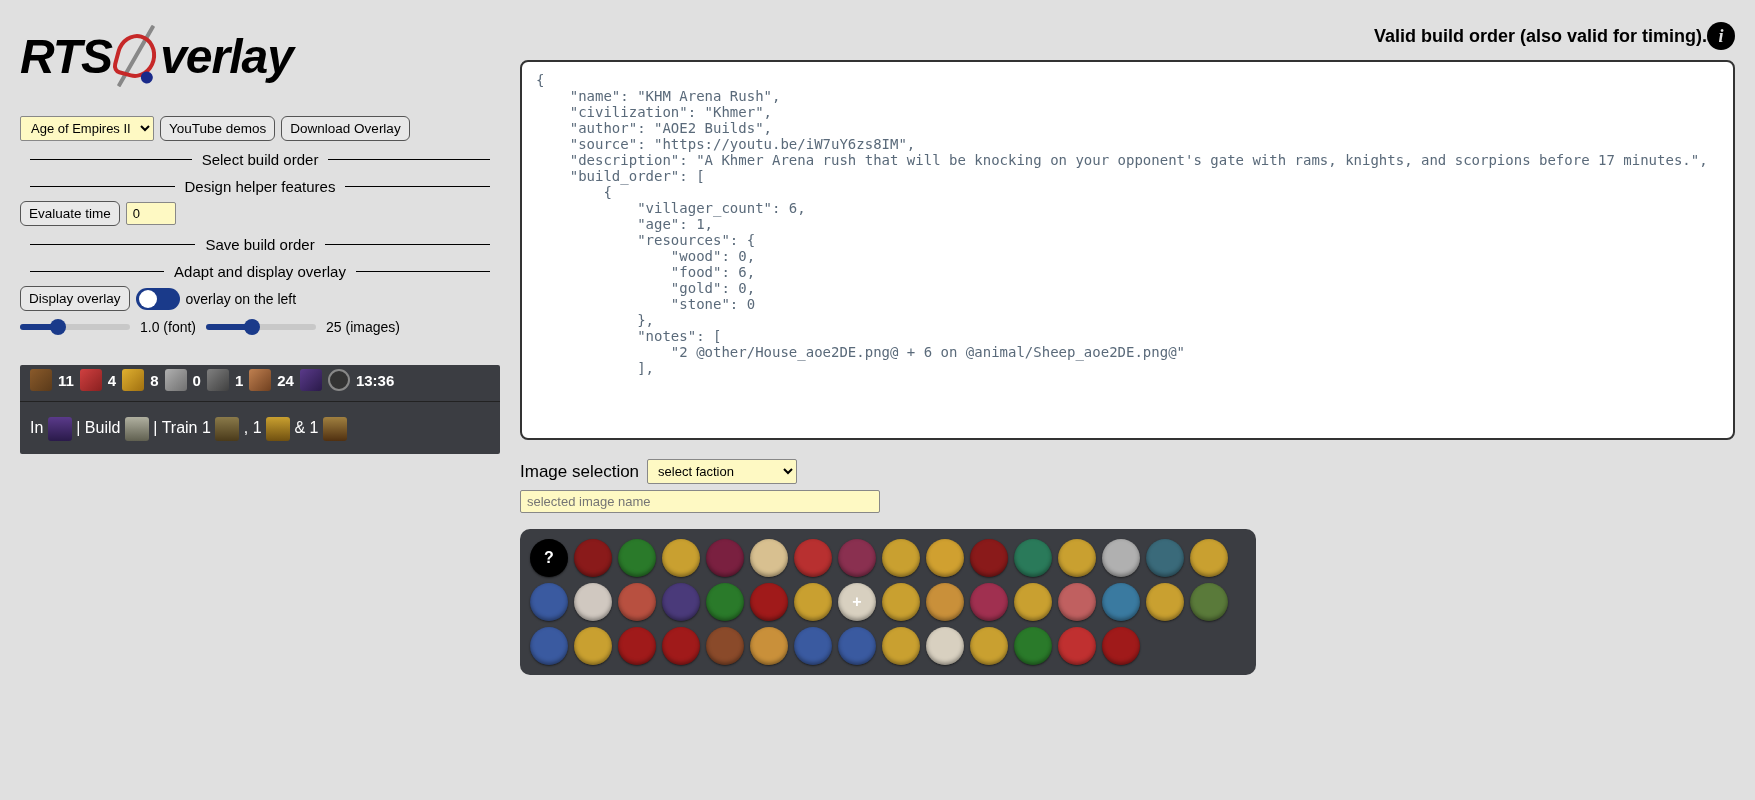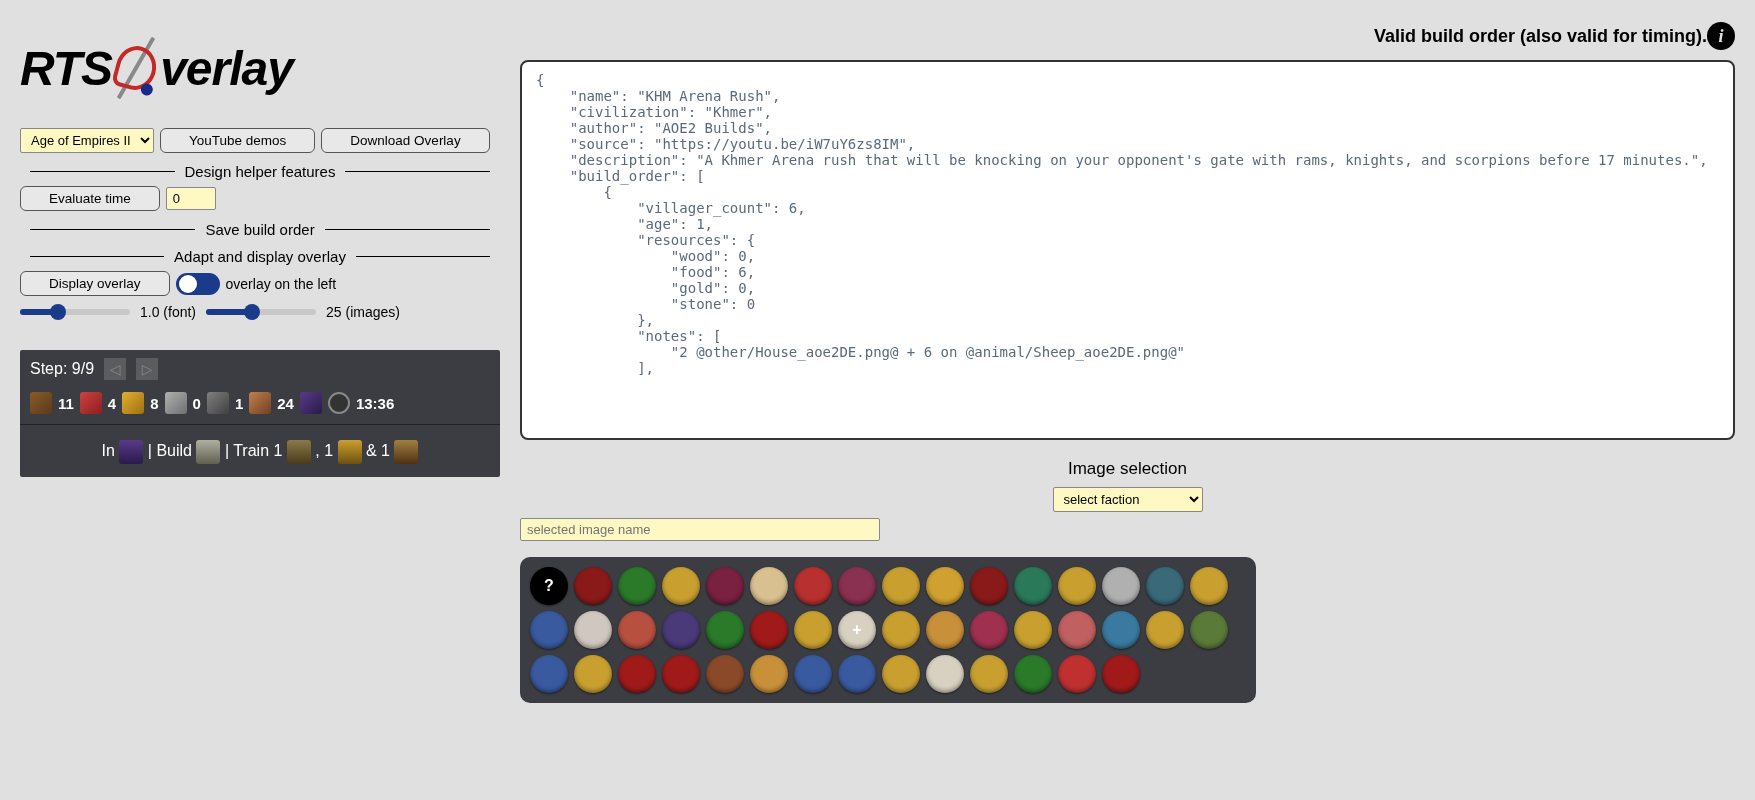--- a/index.html
+++ b/index.html
@@ -17,21 +17,21 @@
     .left-panel { width: 480px; flex-shrink: 0; }
     .right-panel { flex: 1; position: relative; }
 
     
     .logo {
       display: flex;
       align-items: center;
       font-size: 48px;
       font-weight: 900;
       font-style: italic;
-      margin: 28px 0 30px 0;
+      margin: 16px 0 30px 0;
       letter-spacing: -1px;
     }
     .logo-sword-lizard {
       display: inline-block;
       width: 60px; height: 60px;
       position: relative;
       margin: 0 -6px;
     }
     .logo-sword {
       position: absolute;
@@ -61,21 +61,21 @@
     
     .row { display: flex; flex-wrap: wrap; gap: 6px; margin-bottom: 6px; align-items: center; }
     select, input[type=text] {
       padding: 3px 6px;
       font-size: 13px;
       border: 1px solid #888;
       border-radius: 2px;
       background: #fef9c3;
     }
     .btn {
-      padding: 4px 28px;
+      padding: 4px 8px;
       font-size: 13.5px;
       border: 1px solid #555;
       border-radius: 6px;
       background: #e8e8e8;
       cursor: pointer;
     }
 
     
     .divider {
       display: flex;
@@ -167,21 +167,20 @@
     .res-ico {
       width: 22px; height: 22px;
       border-radius: 3px;
       display: inline-block;
     }
     .op-notes {
       border-top: 1px solid #222;
       padding: 10px;
       font-size: 16px;
       line-height: 2;
-      text-align: center;
     }
     .op-ico {
       display: inline-block;
       width: 24px; height: 24px;
       vertical-align: middle;
       border-radius: 3px;
     }
 
     
     .status-row {
@@ -218,21 +217,20 @@
       resize: none;
       white-space: pre;
       overflow: auto;
     }
     .img-sel-row {
       margin-top: 16px;
       display: flex;
       align-items: center;
       gap: 8px;
       font-size: 17px;
-      flex-direction: column;
     }
     .img-name-input {
       margin-top: 6px;
       width: 360px;
       font-size: 15px;
       color: #888;
     }
 
     
     .faction-grid {
@@ -273,20 +271,21 @@
   </div>
 
   <div class="row">
     <select>
       <option>Age of Empires II</option>
     </select>
     <button class="btn">YouTube demos</button>
     <button class="btn">Download Overlay</button>
   </div>
 
+  <div class="divider">Select build order</div>
 
   <div class="divider">Design helper features</div>
   <div class="row">
     <button class="btn">Evaluate time</button>
     <input type="text" style="width: 50px;" value="0">
   </div>
 
   <div class="divider">Save build order</div>
 
   <div class="divider">Adapt and display overlay</div>
@@ -302,25 +301,20 @@
     </div>
     <span>1.0 (font)</span>
     <div class="slider">
       <div class="slider-fill" style="width:40%"></div>
       <div class="slider-thumb" style="left:38px"></div>
     </div>
     <span>25 (images)</span>
   </div>
 
   <div class="overlay-preview">
-    <div class="op-header">
-      <span>Step: 9/9</span>
-      <span class="nav-btn">◁</span>
-      <span class="nav-btn">▷</span>
-    </div>
     <div class="op-resources">
       <span class="res-ico" style="background:linear-gradient(135deg,#8a5a2a,#5a3a1a)"></span>
       <span>11</span>
       <span class="res-ico" style="background:linear-gradient(135deg,#d04040,#8a2020)"></span>
       <span>4</span>
       <span class="res-ico" style="background:linear-gradient(135deg,#e0b030,#a07010)"></span>
       <span>8</span>
       <span class="res-ico" style="background:linear-gradient(135deg,#b0b0b0,#707070)"></span>
       <span>0</span>
       <span class="res-ico" style="background:linear-gradient(135deg,#808080,#404040)"></span>

